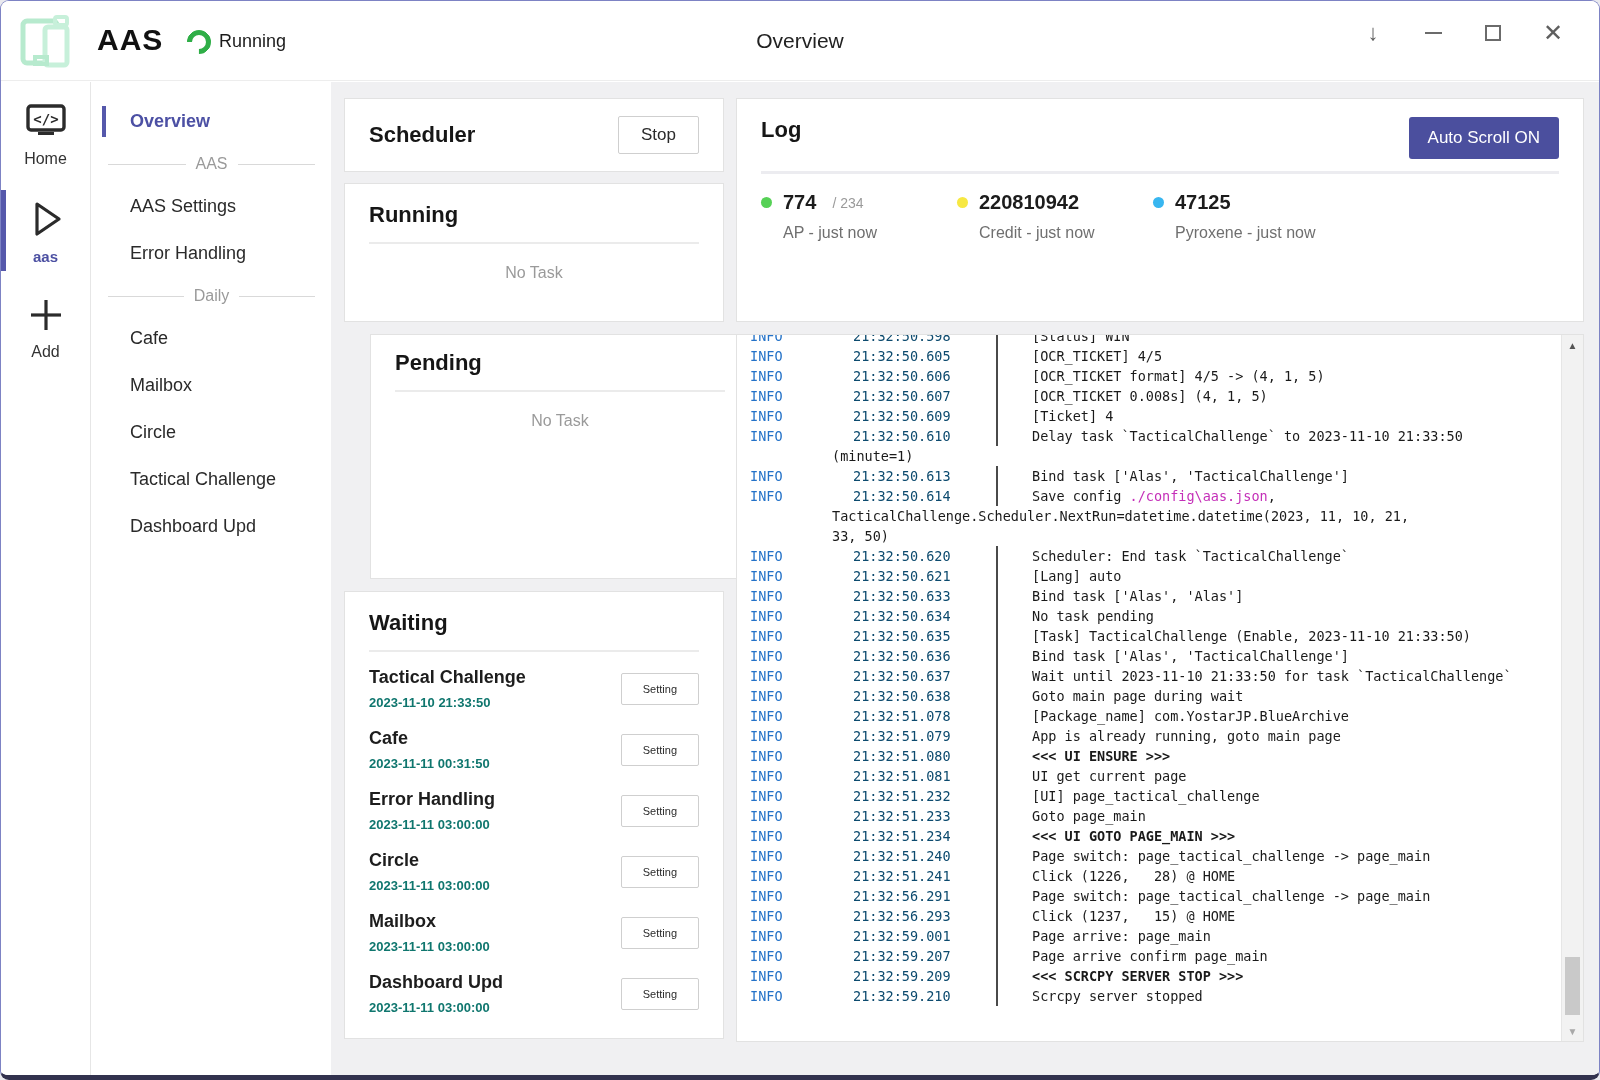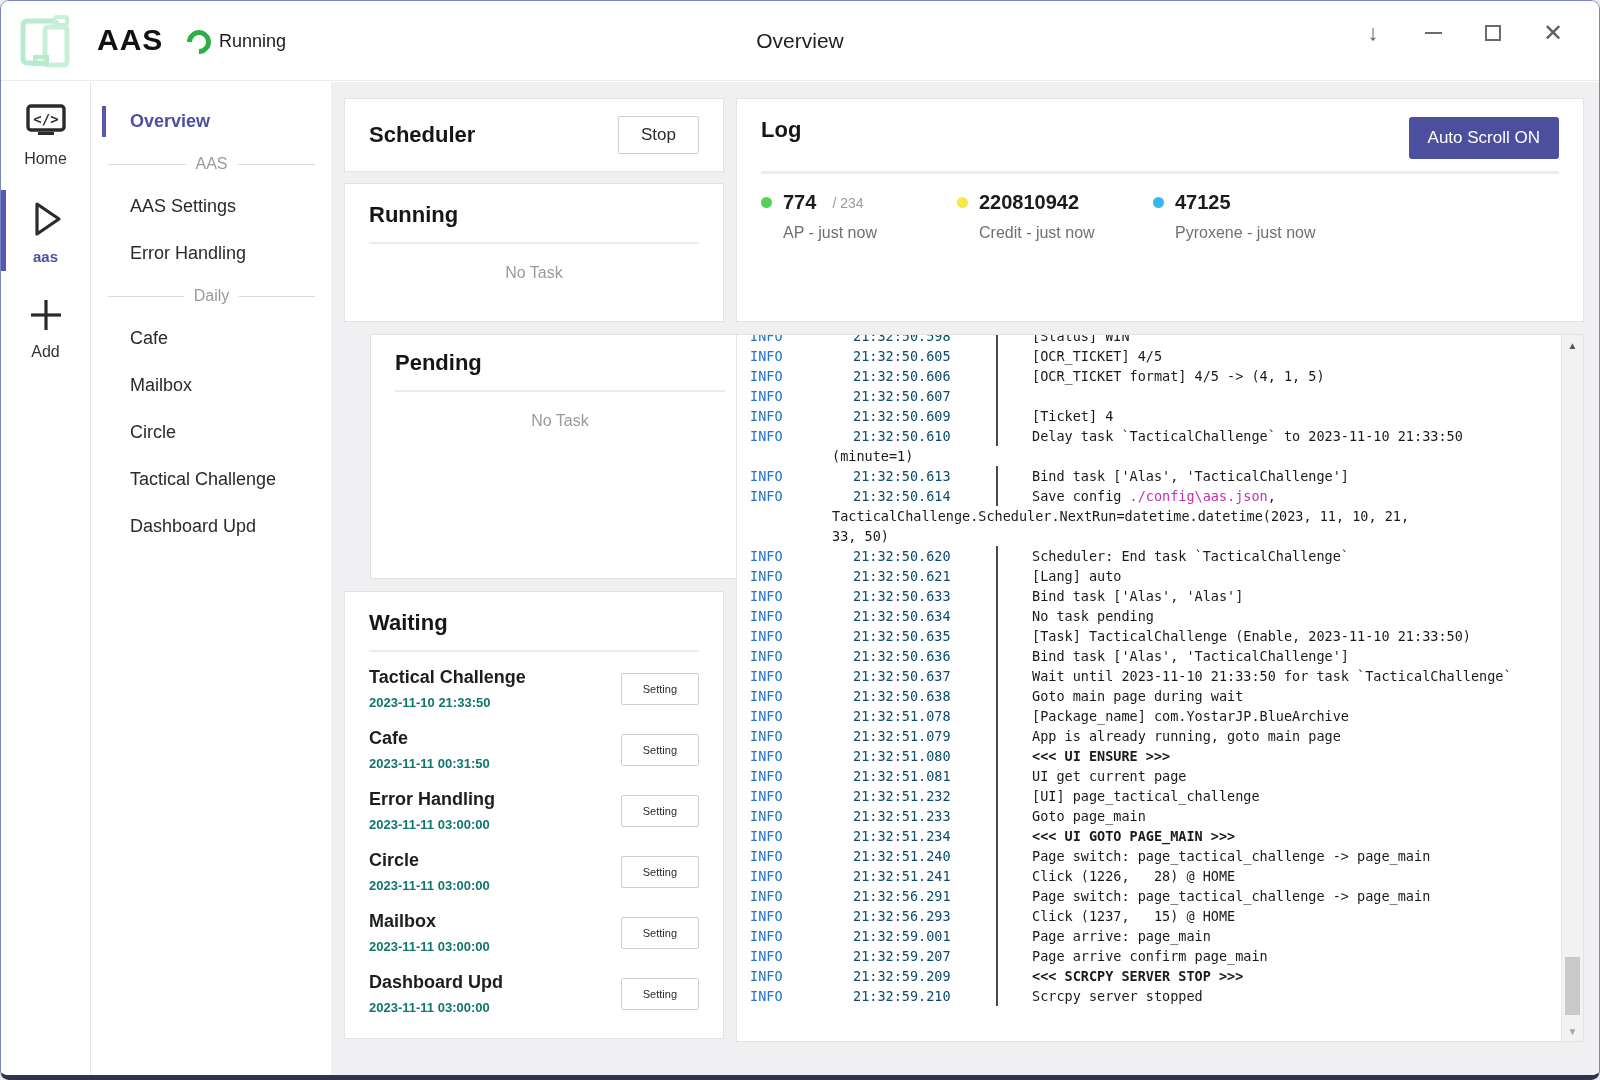--- a/index.html
+++ b/index.html
@@ -246,21 +246,21 @@
             <div class="stat-label">Pyroxene - just now</div>
           </div>
         </div>
     </div>
 
     <div class="card logview">
       <div class="log-lines" id="log-lines">
           <div class="log-row"><span class="lvl">INFO</span><span class="time">21:32:50.598</span><span class="pipe"></span><span class="msg"><span>[Status] WIN</span></span></div>
           <div class="log-row"><span class="lvl">INFO</span><span class="time">21:32:50.605</span><span class="pipe"></span><span class="msg"><span>[OCR_TICKET] 4/5</span></span></div>
           <div class="log-row"><span class="lvl">INFO</span><span class="time">21:32:50.606</span><span class="pipe"></span><span class="msg"><span>[OCR_TICKET format] 4/5 -&gt; (4, 1, 5)</span></span></div>
-          <div class="log-row"><span class="lvl">INFO</span><span class="time">21:32:50.607</span><span class="pipe"></span></div>
+          <div class="log-row"><span class="lvl">INFO</span><span class="time">21:32:50.607</span><span class="pipe"></span><span class="msg"><span>[OCR_TICKET 0.008s] (4, 1, 5)</span></span></div>
           <div class="log-row"><span class="lvl">INFO</span><span class="time">21:32:50.609</span><span class="pipe"></span><span class="msg"><span>[Ticket] 4</span></span></div>
           <div class="log-row"><span class="lvl">INFO</span><span class="time">21:32:50.610</span><span class="pipe"></span><span class="msg"><span>Delay task `TacticalChallenge` to 2023-11-10 21:33:50</span></span></div>
           <div class="log-cont">(minute=1)</div>
           <div class="log-row"><span class="lvl">INFO</span><span class="time">21:32:50.613</span><span class="pipe"></span><span class="msg"><span>Bind task ['Alas', 'TacticalChallenge']</span></span></div>
           <div class="log-row"><span class="lvl">INFO</span><span class="time">21:32:50.614</span><span class="pipe"></span><span class="msg"><span>Save config </span><span class="seg-path">./config\aas.json</span><span>,</span></span></div>
           <div class="log-cont">TacticalChallenge.Scheduler.NextRun=datetime.datetime(2023, 11, 10, 21,</div>
           <div class="log-cont">33, 50)</div>
           <div class="log-row"><span class="lvl">INFO</span><span class="time">21:32:50.620</span><span class="pipe"></span><span class="msg"><span>Scheduler: End task `TacticalChallenge`</span></span></div>
           <div class="log-row"><span class="lvl">INFO</span><span class="time">21:32:50.621</span><span class="pipe"></span><span class="msg"><span>[Lang] auto</span></span></div>
           <div class="log-row"><span class="lvl">INFO</span><span class="time">21:32:50.633</span><span class="pipe"></span><span class="msg"><span>Bind task ['Alas', 'Alas']</span></span></div>

